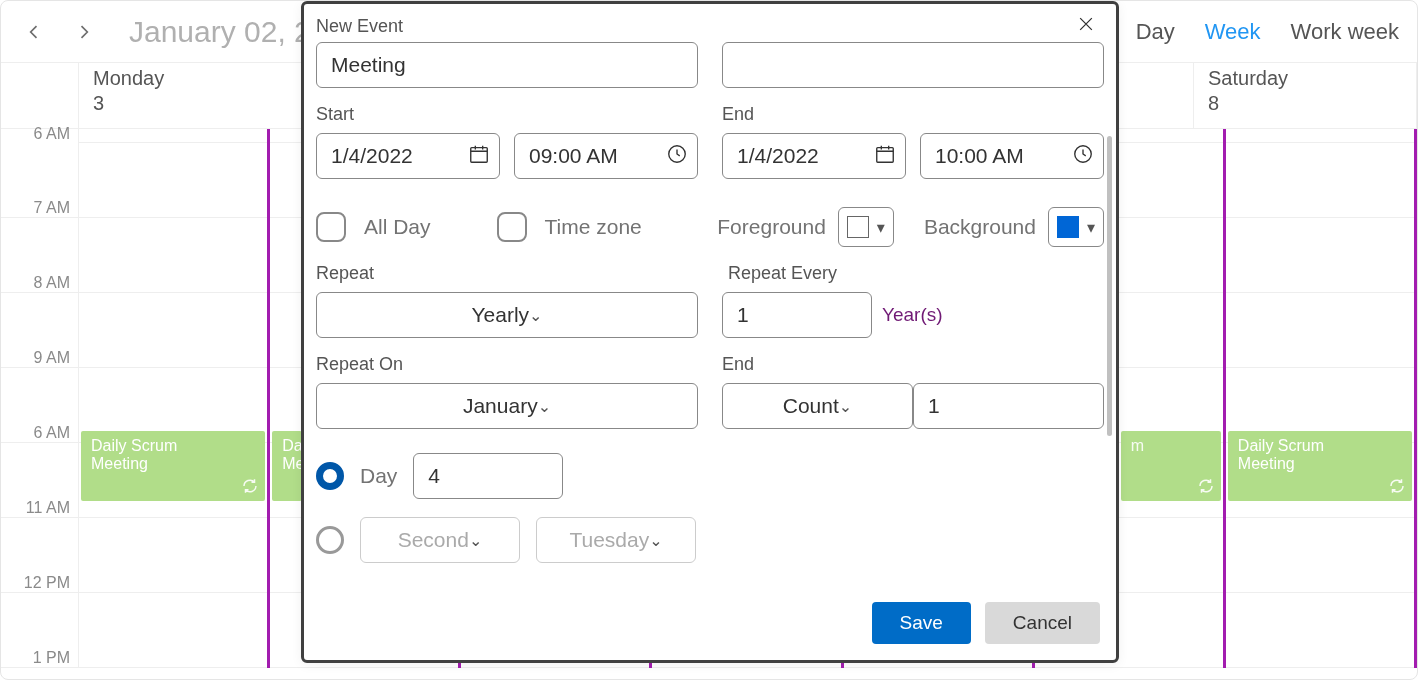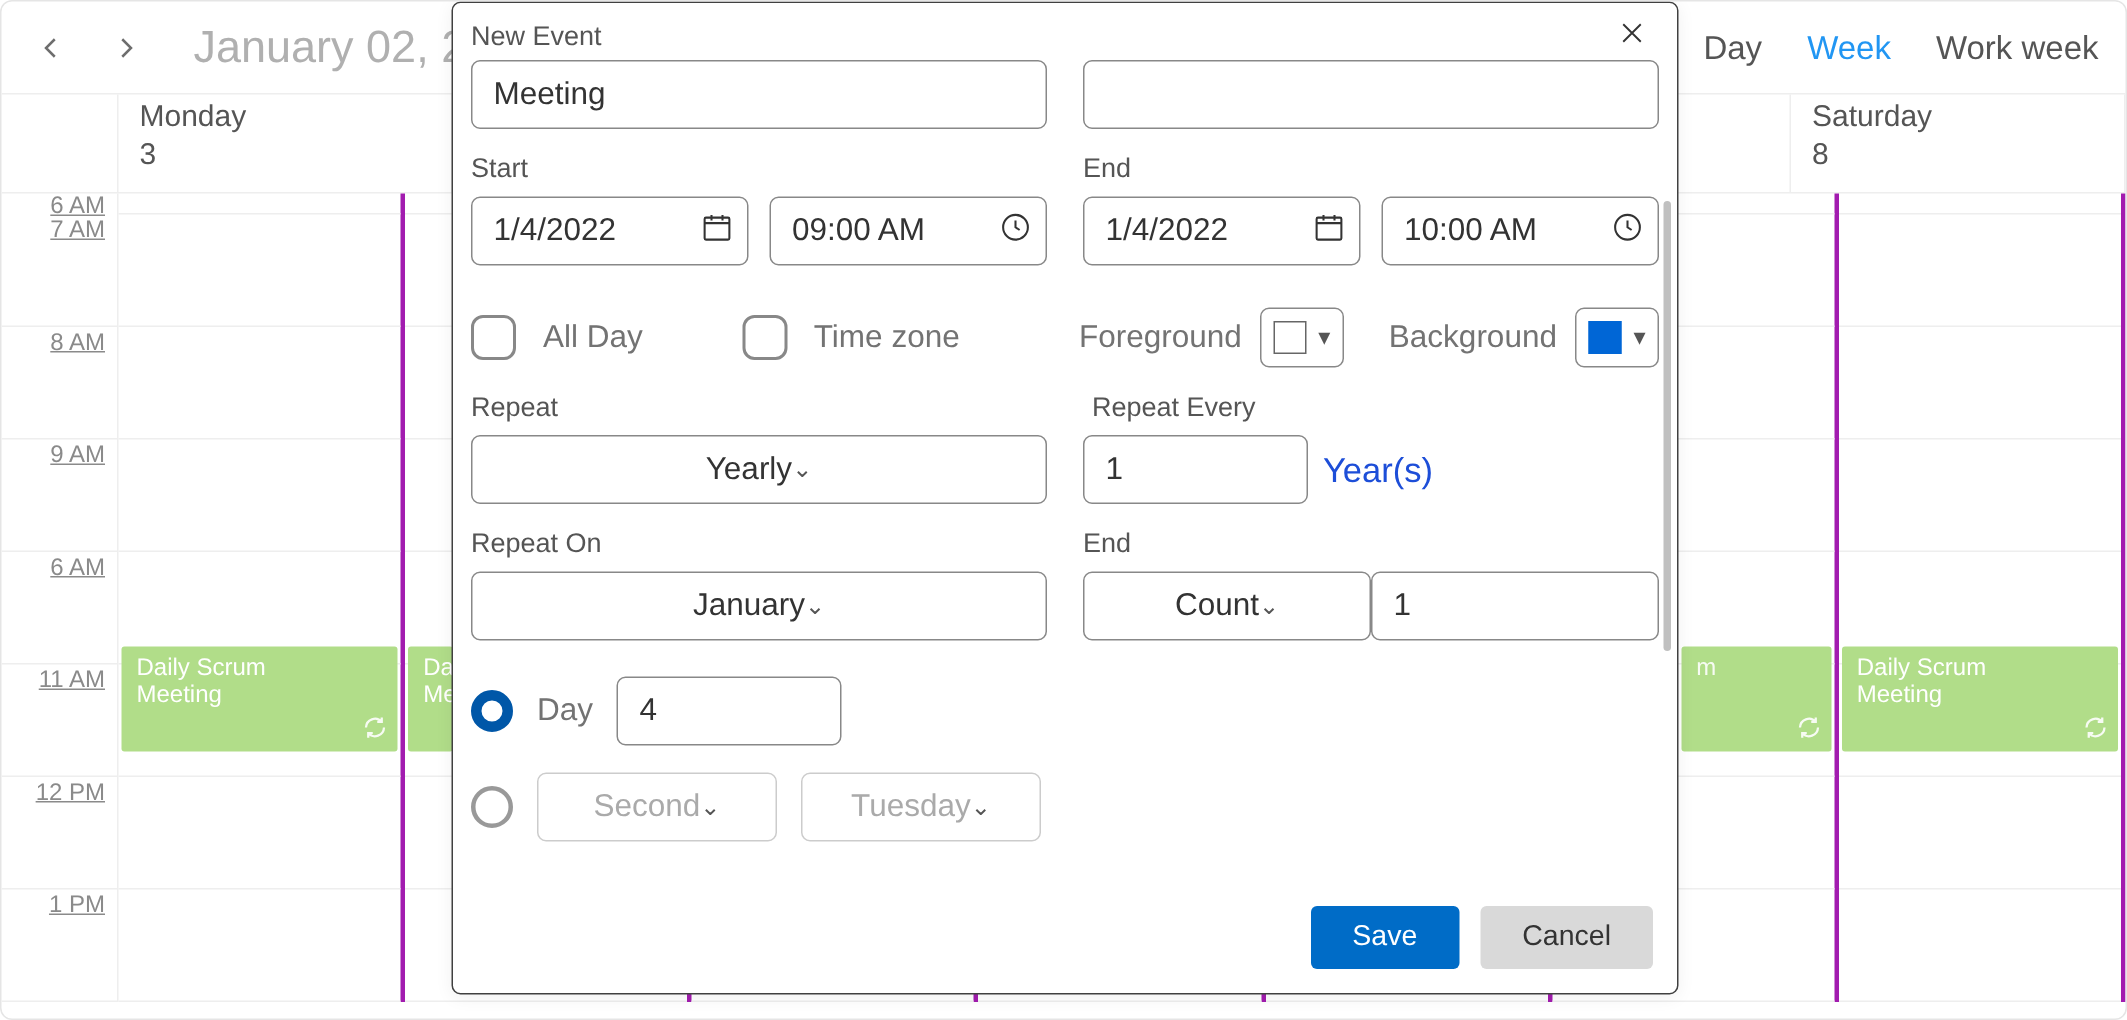--- a/index.html
+++ b/index.html
@@ -74,25 +74,24 @@
     .grid-times {
       width: 78px;
       border-right: 1px solid #eee;
     }
     .time-slot {
       height: 75px;
       border-bottom: 1px solid #eee;
       font-size: 16px;
       color: #8a8a8a;
       display: flex;
-      align-items: flex-start;
+      align-items: flex-end;
       justify-content: flex-end;
       padding: 2px 8px 0 0;
       position: relative;
-      text-decoration: underline;
     }
     .grid-cols {
       flex: 1;
       display: flex;
     }
     .grid-col {
       flex: 1;
       border-right: 3px solid #a21caf;
       position: relative;
     }
@@ -123,21 +122,21 @@
     }
 
     
     .dialog {
       position: absolute;
       left: 300px;
       top: 0px;
       width: 818px;
       height: 662px;
       background: #fff;
-      border: 1px solid #404040;
+      border: 3px solid #404040;
       border-radius: 6px;
       box-shadow: 0 2px 12px rgba(0,0,0,0.06);
       display: flex;
       flex-direction: column;
     }
     .dlg-titlebar {
       display: flex;
       align-items: center;
       padding: 6px 16px 0 12px;
       height: 38px;
@@ -548,21 +547,21 @@
           <span>Yearly</span>
           <span class="dd">⌄</span>
         </div>
       </div>
       <div class="col">
         <div class="field-label" style="padding-left:6px">Repeat Every</div>
         <div style="display:flex; align-items:center; gap:10px">
           <div class="txt-input" style="width:150px">
             <span>1</span>
           </div>
-          <span style="font-size:23px;color:#1d4ed8">Year(s)</span>
+          <span style="font-size:19px;color:#701a75">Year(s)</span>
         </div>
       </div>
     </div>
 
     <div class="two-col">
       <div class="col">
         <div class="field-label">Repeat On</div>
         <div class="select-box">
           <span>January</span>
           <span class="dd">⌄</span>

